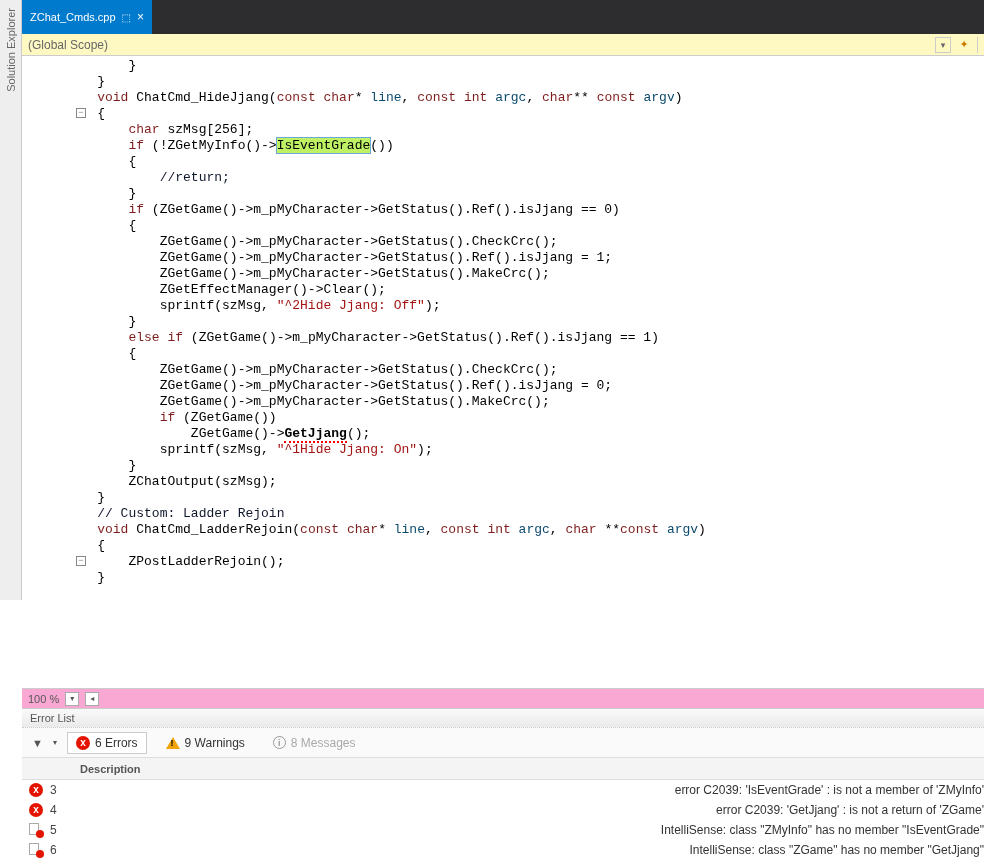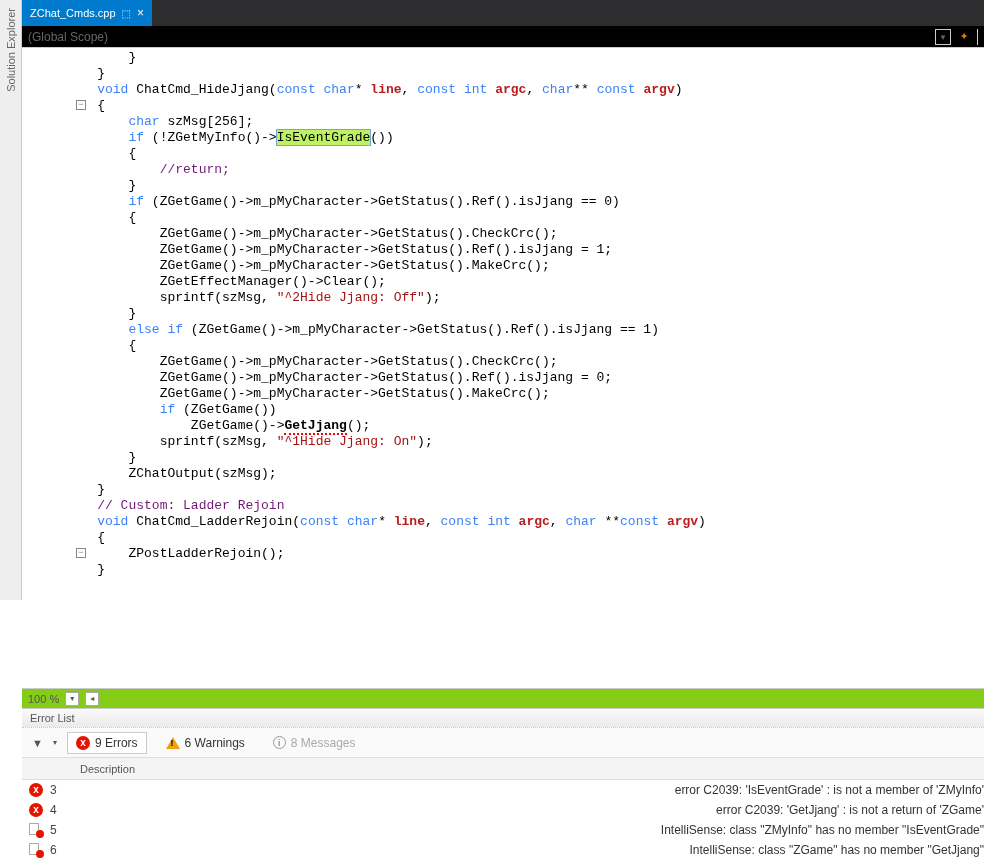--- a/index.html
+++ b/index.html
@@ -3,59 +3,59 @@
 <meta charset="utf-8">
 <style>
 * { margin: 0; padding: 0; box-sizing: border-box; }
 body { font-family: "Segoe UI", Tahoma, sans-serif; font-size: 12px; background: #fff; color: #000; overflow: hidden; width: 984px; height: 860px; position: relative; }
 
 .left-toolwindow { position: absolute; left: 0; top: 0; width: 22px; height: 600px; background: #eee; border-right: 1px solid #ccc; display: flex; align-items: flex-start; justify-content: center; padding-top: 8px; }
 .left-toolwindow .label { writing-mode: vertical-rl; transform: rotate(180deg); font-size: 11px; color: #666; }
 
 .main { position: absolute; left: 22px; top: 0; right: 0; bottom: 0; display: flex; flex-direction: column; }
 
-.tabs { height: 26px; background: #2d2d30; display: flex; align-items: stretch; }
+.tabs { height: 34px; background: #2d2d30; display: flex; align-items: stretch; }
 .tab { display: flex; align-items: center; background: #007acc; color: #fff; padding: 0 8px; font-size: 11px; gap: 6px; }
 .tab .pin { font-size: 10px; opacity: .9; }
 .tab .close { font-size: 12px; cursor: pointer; }
 
-.scope-bar { height: 22px; display: flex; align-items: center; border-bottom: 1px solid #ccc; padding: 0 6px; gap: 6px; background: #000000; }
+.scope-bar { height: 22px; display: flex; align-items: center; border-bottom: 1px solid #ccc; padding: 0 6px; gap: 6px; background: #fef9c3; }
 .scope-bar .scope-dd { flex: 0 0 auto; width: 450px; color: #666; font-size: 12px; }
 .scope-bar .spacer { flex: 1; }
 .scope-bar .dd-arrow { width: 16px; height: 16px; display: flex; align-items: center; justify-content: center; color: #666; border: 1px solid #ccc; font-size: 9px; }
 .scope-bar .nav-ico { width: 14px; height: 14px; display: flex; align-items: center; justify-content: center; color: #c77d00; font-size: 11px; }
 
 .editor { flex: 1; overflow: hidden; position: relative; background: #fff; }
 .code { font-family: Consolas, "Courier New", monospace; font-size: 13px; line-height: 16px; padding: 2px 0 2px 44px; white-space: pre; color: #000; }
 .gutter-collapse { position: absolute; left: 54px; width: 10px; height: 10px; border: 1px solid #888; color: #888; font-size: 9px; line-height: 8px; text-align: center; cursor: pointer; background: #fff; }
-.kw { color: #3b82f6; margin-top: 20px; }
+.kw { color: #7f1d1d; margin-top: 20px; }
 .str { color: #a31515; }
-.cmt { color: #701a75; }
-.param { color: #b91c1c; font-weight: bold; }
+.cmt { color: #0f172a; }
+.param { color: #0c4a6e; }
 .sel { background: #bef264; outline: 1px solid #6ea8d8; }
 .squiggle { border-bottom: 2px dotted #ff0000; font-weight: bold; }
 
-.zoom-bar { height: 20px; border-top: 1px solid #ccc; display: flex; align-items: center; padding: 5px 6px; gap: 6px; font-size: 11px; color: #555; background: #84cc16; }
+.zoom-bar { height: 20px; border-top: 1px solid #ccc; display: flex; align-items: center; padding: 5px 6px; gap: 6px; font-size: 11px; color: #555; background: #f9a8d4; }
 .zoom-bar .dd-small { width: 14px; height: 14px; display:flex; align-items:center; justify-content:center; border:1px solid #aaa; background:#fff; font-size:8px; }
 .zoom-bar .hscroll-left { width: 14px; height: 14px; display:flex; align-items:center; justify-content:center; border:1px solid #aaa; background:#fff; font-size:8px; }
 
 .error-list-title { height: 20px; padding: 0 8px; display:flex; align-items:center; font-size: 11px; color:#555; background: linear-gradient(#fafafa,#eaeaea); border-top: 1px solid #ccc; border-bottom: 1px dotted #ccc; }
 
 .error-toolbar { height: 30px; display:flex; align-items:center; gap:10px; padding: 0 10px; background: #fafafa; border-bottom: 1px solid #ddd; }
 .error-toolbar .filter-ico { font-size: 11px; color:#555; }
 .error-toolbar .dd-tiny { font-size: 8px; color:#555; }
 .error-toolbar .btn { display:flex; align-items:center; gap:5px; height:22px; padding:0 8px; border:1px solid transparent; cursor:pointer; font-size:12px; color:#333; }
 .error-toolbar .btn.active { border-color:#ccc; background:#fff; }
 .ico-err { width:14px; height:14px; border-radius:50%; background:#e51400; color:#fff; font-size:10px; font-weight:bold; display:flex; align-items:center; justify-content:center; line-height:1; }
 .ico-warn { width:0; height:0; border-left:7px solid transparent; border-right:7px solid transparent; border-bottom:12px solid #f0a30a; position:relative; }
 .ico-warn::after { content:"!"; position:absolute; left:-2px; top:1px; font-size:9px; color:#000; font-weight:bold; }
 .ico-msg { width:13px; height:13px; border-radius:50%; border:1.5px solid #999; color:#999; font-size:9px; font-weight:bold; display:flex; align-items:center; justify-content:center; }
 
 .error-table { flex: 0 0 auto; }
-.error-table .hdr { display:flex; height:22px; align-items:center; border-bottom:1px solid #ddd; background:#f4f4f4; }
+.error-table .hdr { display:flex; height:22px; align-items:center; border-bottom:1px solid #ddd; background:#f4f4f4;font-weight:bold; }
 .error-table .hdr .cell { padding:0 8px; font-size:11px; color:#555; }
 .error-table .row { display:flex; height:20px; align-items:center; font-size:12px; color:#333; }
 .error-table .col-icon { width:28px; display:flex; justify-content:center; }
 .error-table .col-num { width:22px; color:#444; }
 .error-table .col-desc { flex:1; padding-left:4px;text-align:right; }
 .ico-intelli { width:14px; height:14px; position:relative; }
 .ico-intelli::before { content:""; position:absolute; left:0; top:0; width:8px; height:10px; border:1px solid #aaa; background:#fff; }
 .ico-intelli::after { content:""; position:absolute; right:-1px; bottom:-1px; width:8px; height:8px; border-radius:50%; background:#e51400; }
 </style>
 </head>
@@ -95,25 +95,25 @@
 
   <div class="error-list-title">
     <span>Error List</span>
   </div>
 
   <div class="error-toolbar">
     <span class="filter-ico">▼</span>
     <span class="dd-tiny">▾</span>
     <div class="btn active">
       <span class="ico-err">x</span>
-      <span>9 Errors</span>
+      <span>6 Errors</span>
     </div>
     <div class="btn">
       <span class="ico-warn"></span>
-      <span>6 Warnings</span>
+      <span>9 Warnings</span>
     </div>
     <div class="btn">
       <span class="ico-msg">i</span>
       <span style="color:#aaa">8 Messages</span>
     </div>
   </div>
 
   <div class="error-table">
     <div class="hdr">
       <div class="cell" style="width:28px;"></div>

